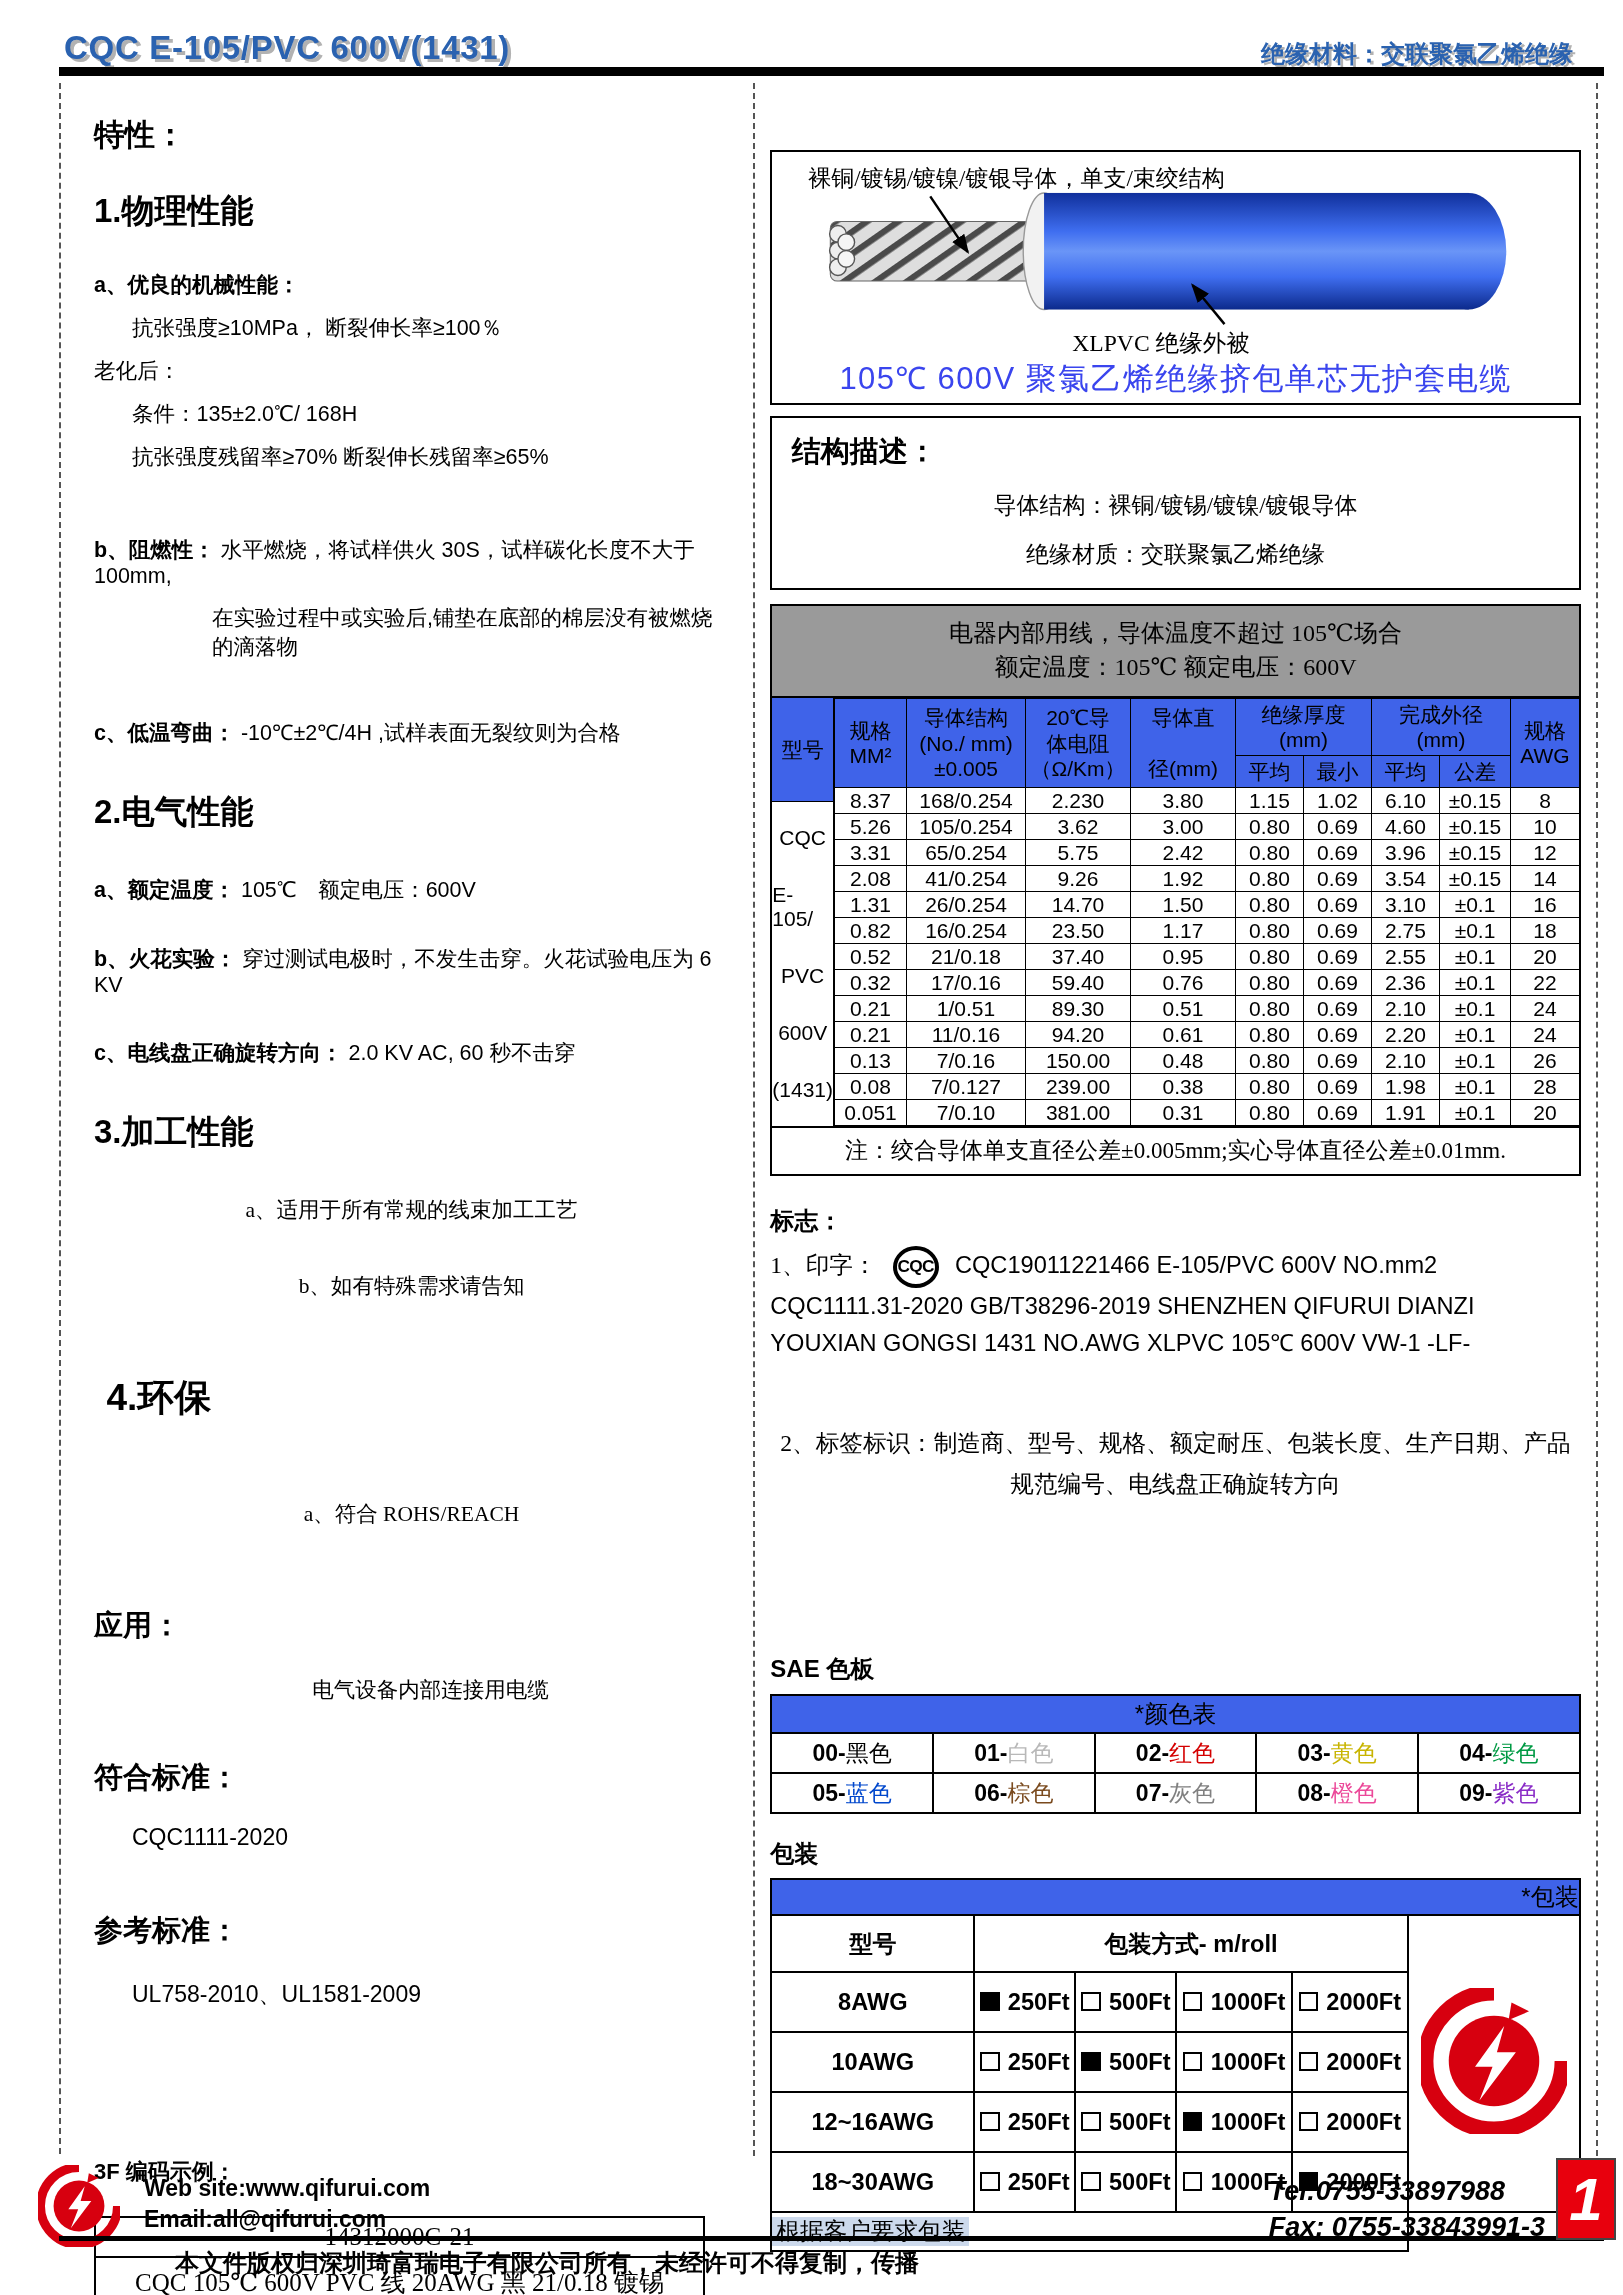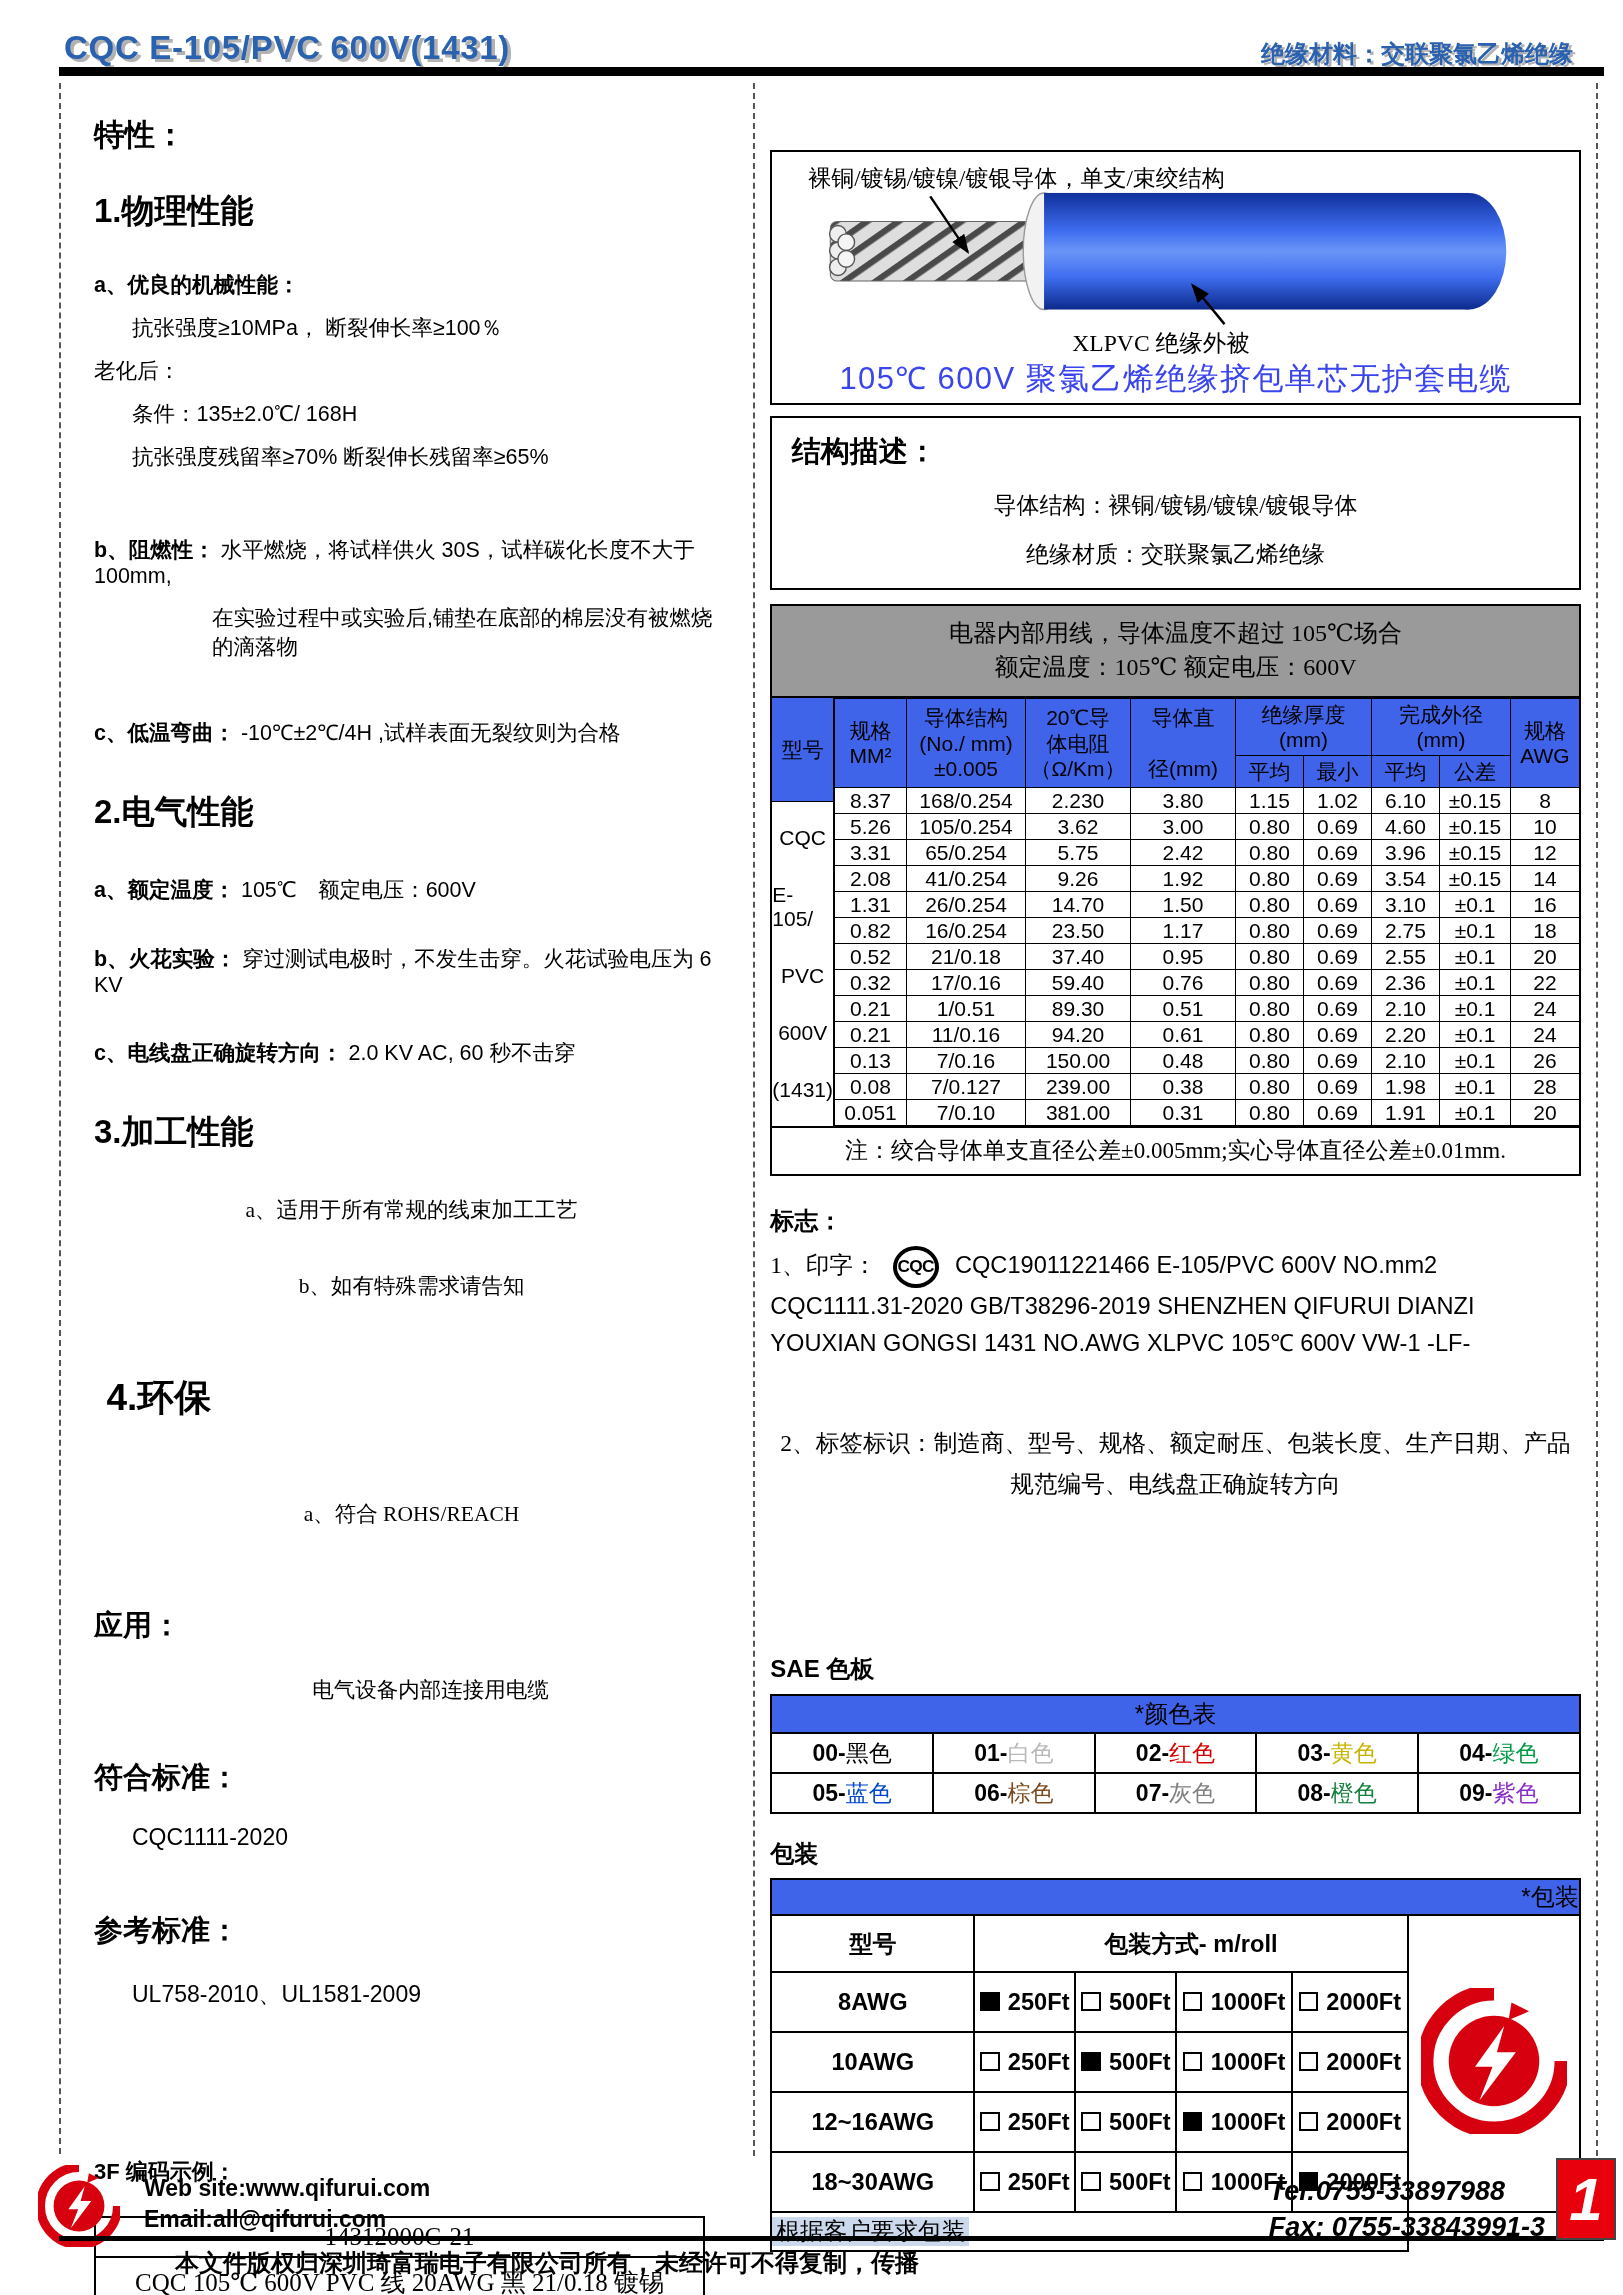--- a/index.html
+++ b/index.html
@@ -446,21 +446,21 @@
         <td><span class="num">00-</span><span style="color: rgb(0, 0, 0);">黑色</span></td>
         <td><span class="num">01-</span><span style="color: rgb(184, 184, 184);">白色</span></td>
         <td><span class="num">02-</span><span style="color: rgb(212, 0, 0);">红色</span></td>
         <td><span class="num">03-</span><span style="color: rgb(200, 180, 0);">黄色</span></td>
         <td><span class="num">04-</span><span style="color: rgb(0, 154, 68);">绿色</span></td>
       </tr>
       <tr>
         <td><span class="num">05-</span><span style="color: rgb(0, 71, 204);">蓝色</span></td>
         <td><span class="num">06-</span><span style="color: rgb(122, 74, 30);">棕色</span></td>
         <td><span class="num">07-</span><span style="color: rgb(128, 128, 128);">灰色</span></td>
-        <td><span class="num">08-</span><span style="color: #15803d;">橙色</span></td>
+        <td><span class="num">08-</span><span style="color: #ec4899;">橙色</span></td>
         <td><span class="num">09-</span><span style="color: rgb(138, 44, 199);">紫色</span></td>
       </tr>
     </tbody>
       </table>
 
     <div class="pack-h">包装</div>
     <table class="ptable">
       <tbody>
           <tr>
         <th colspan="6">*包装</th>

